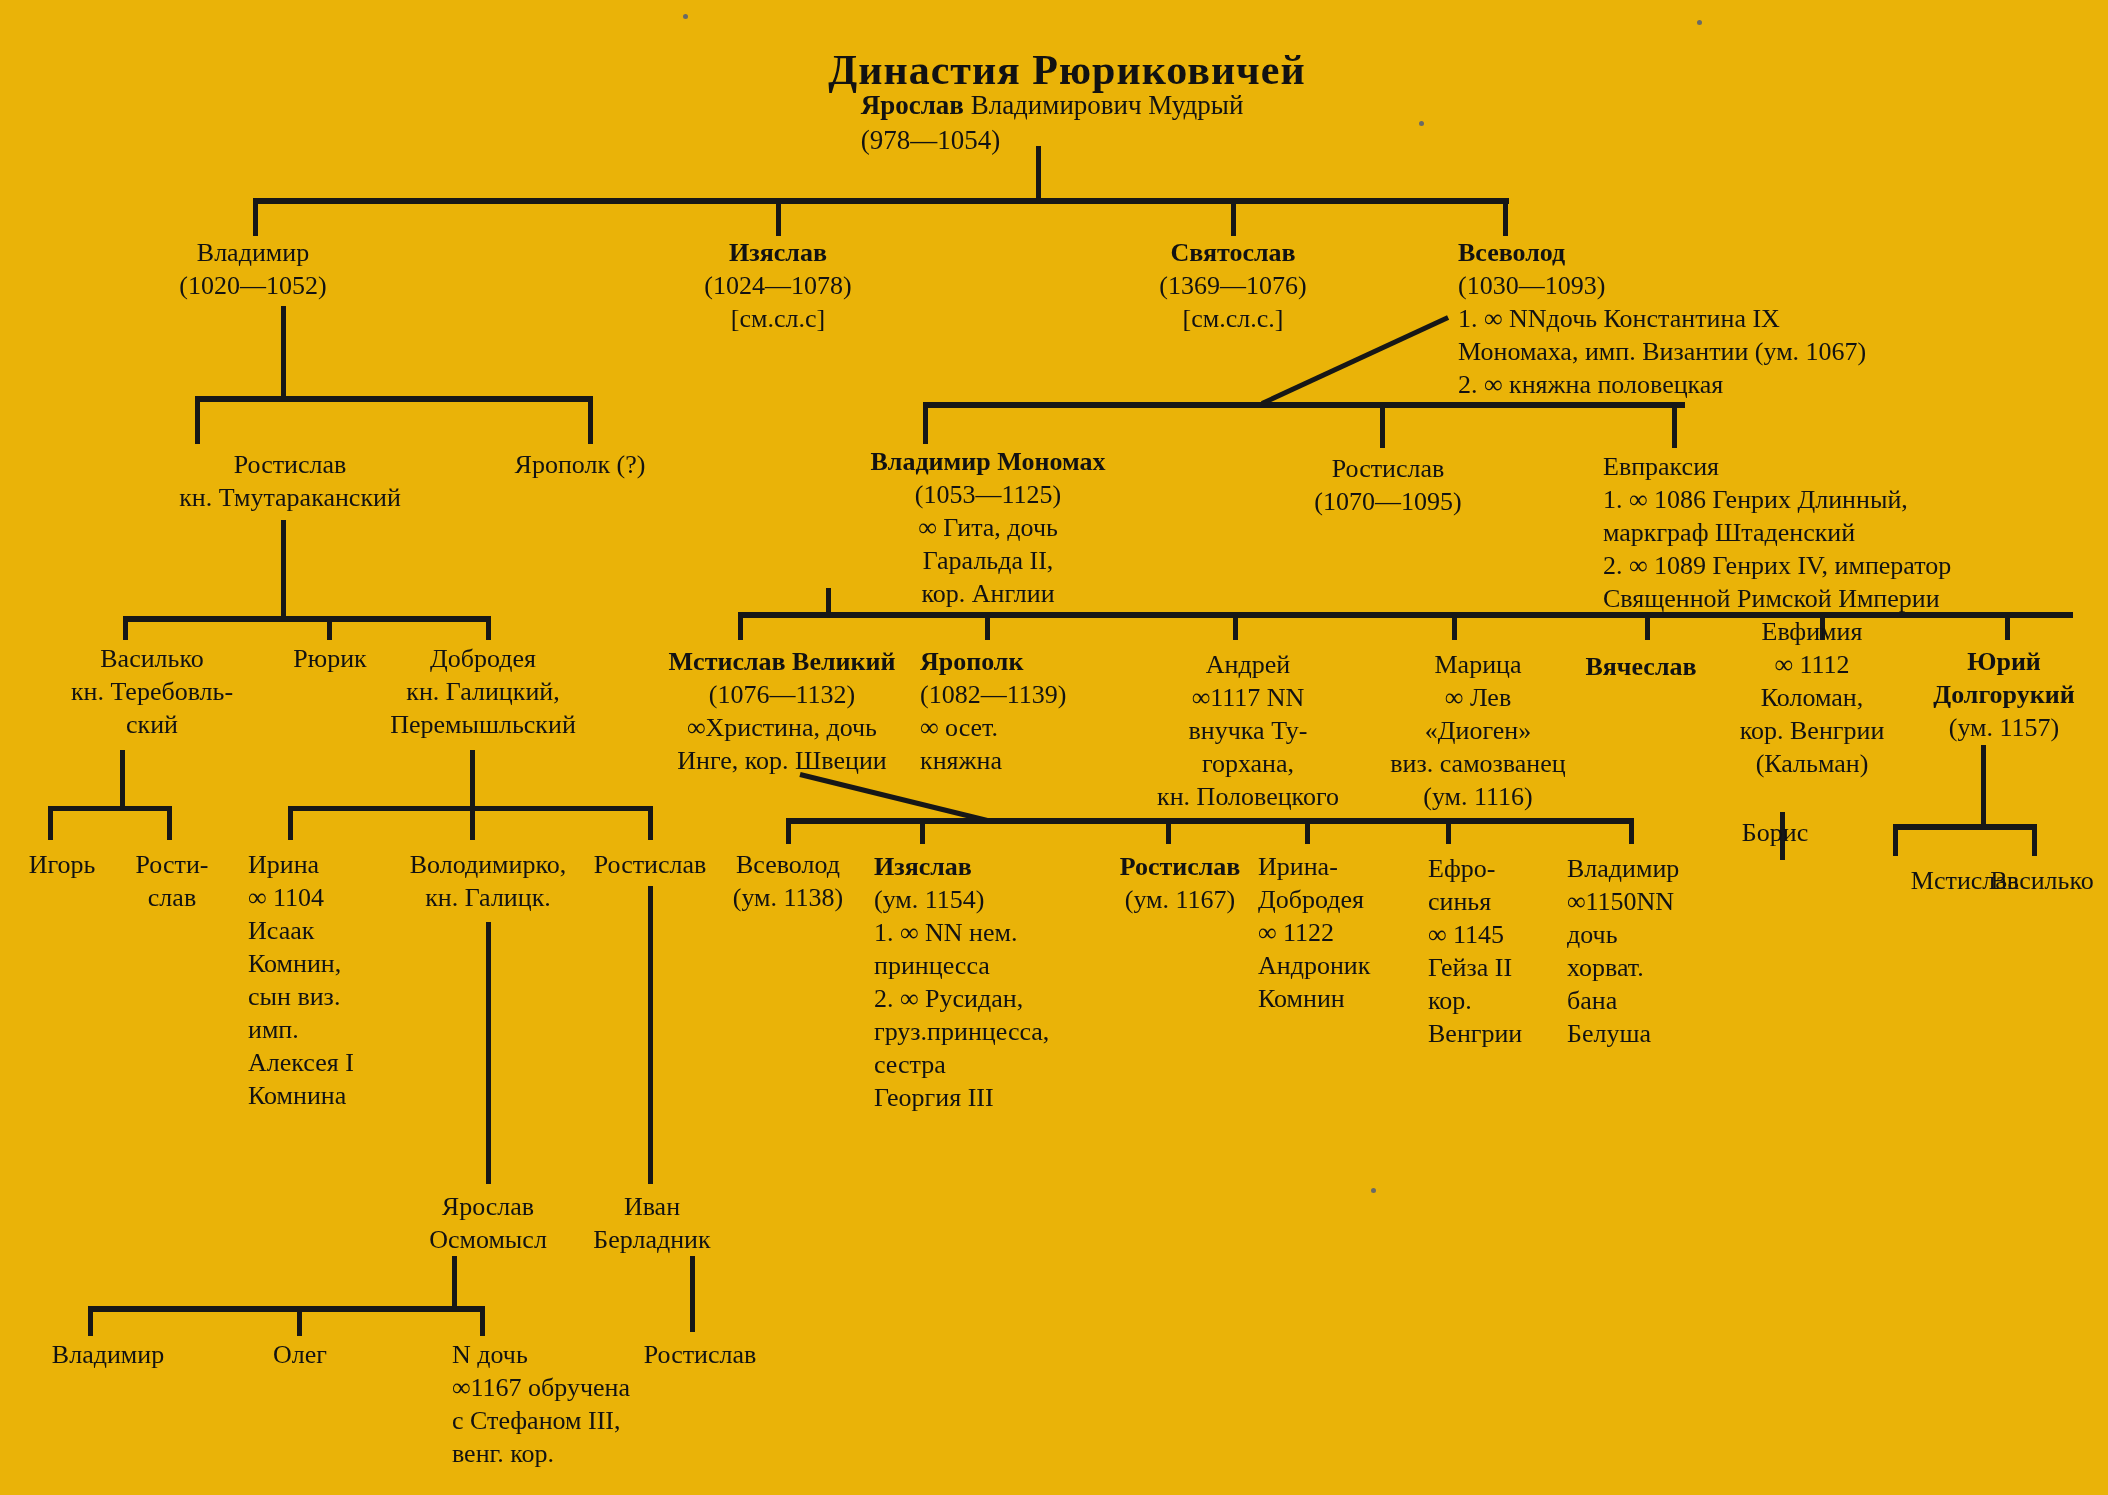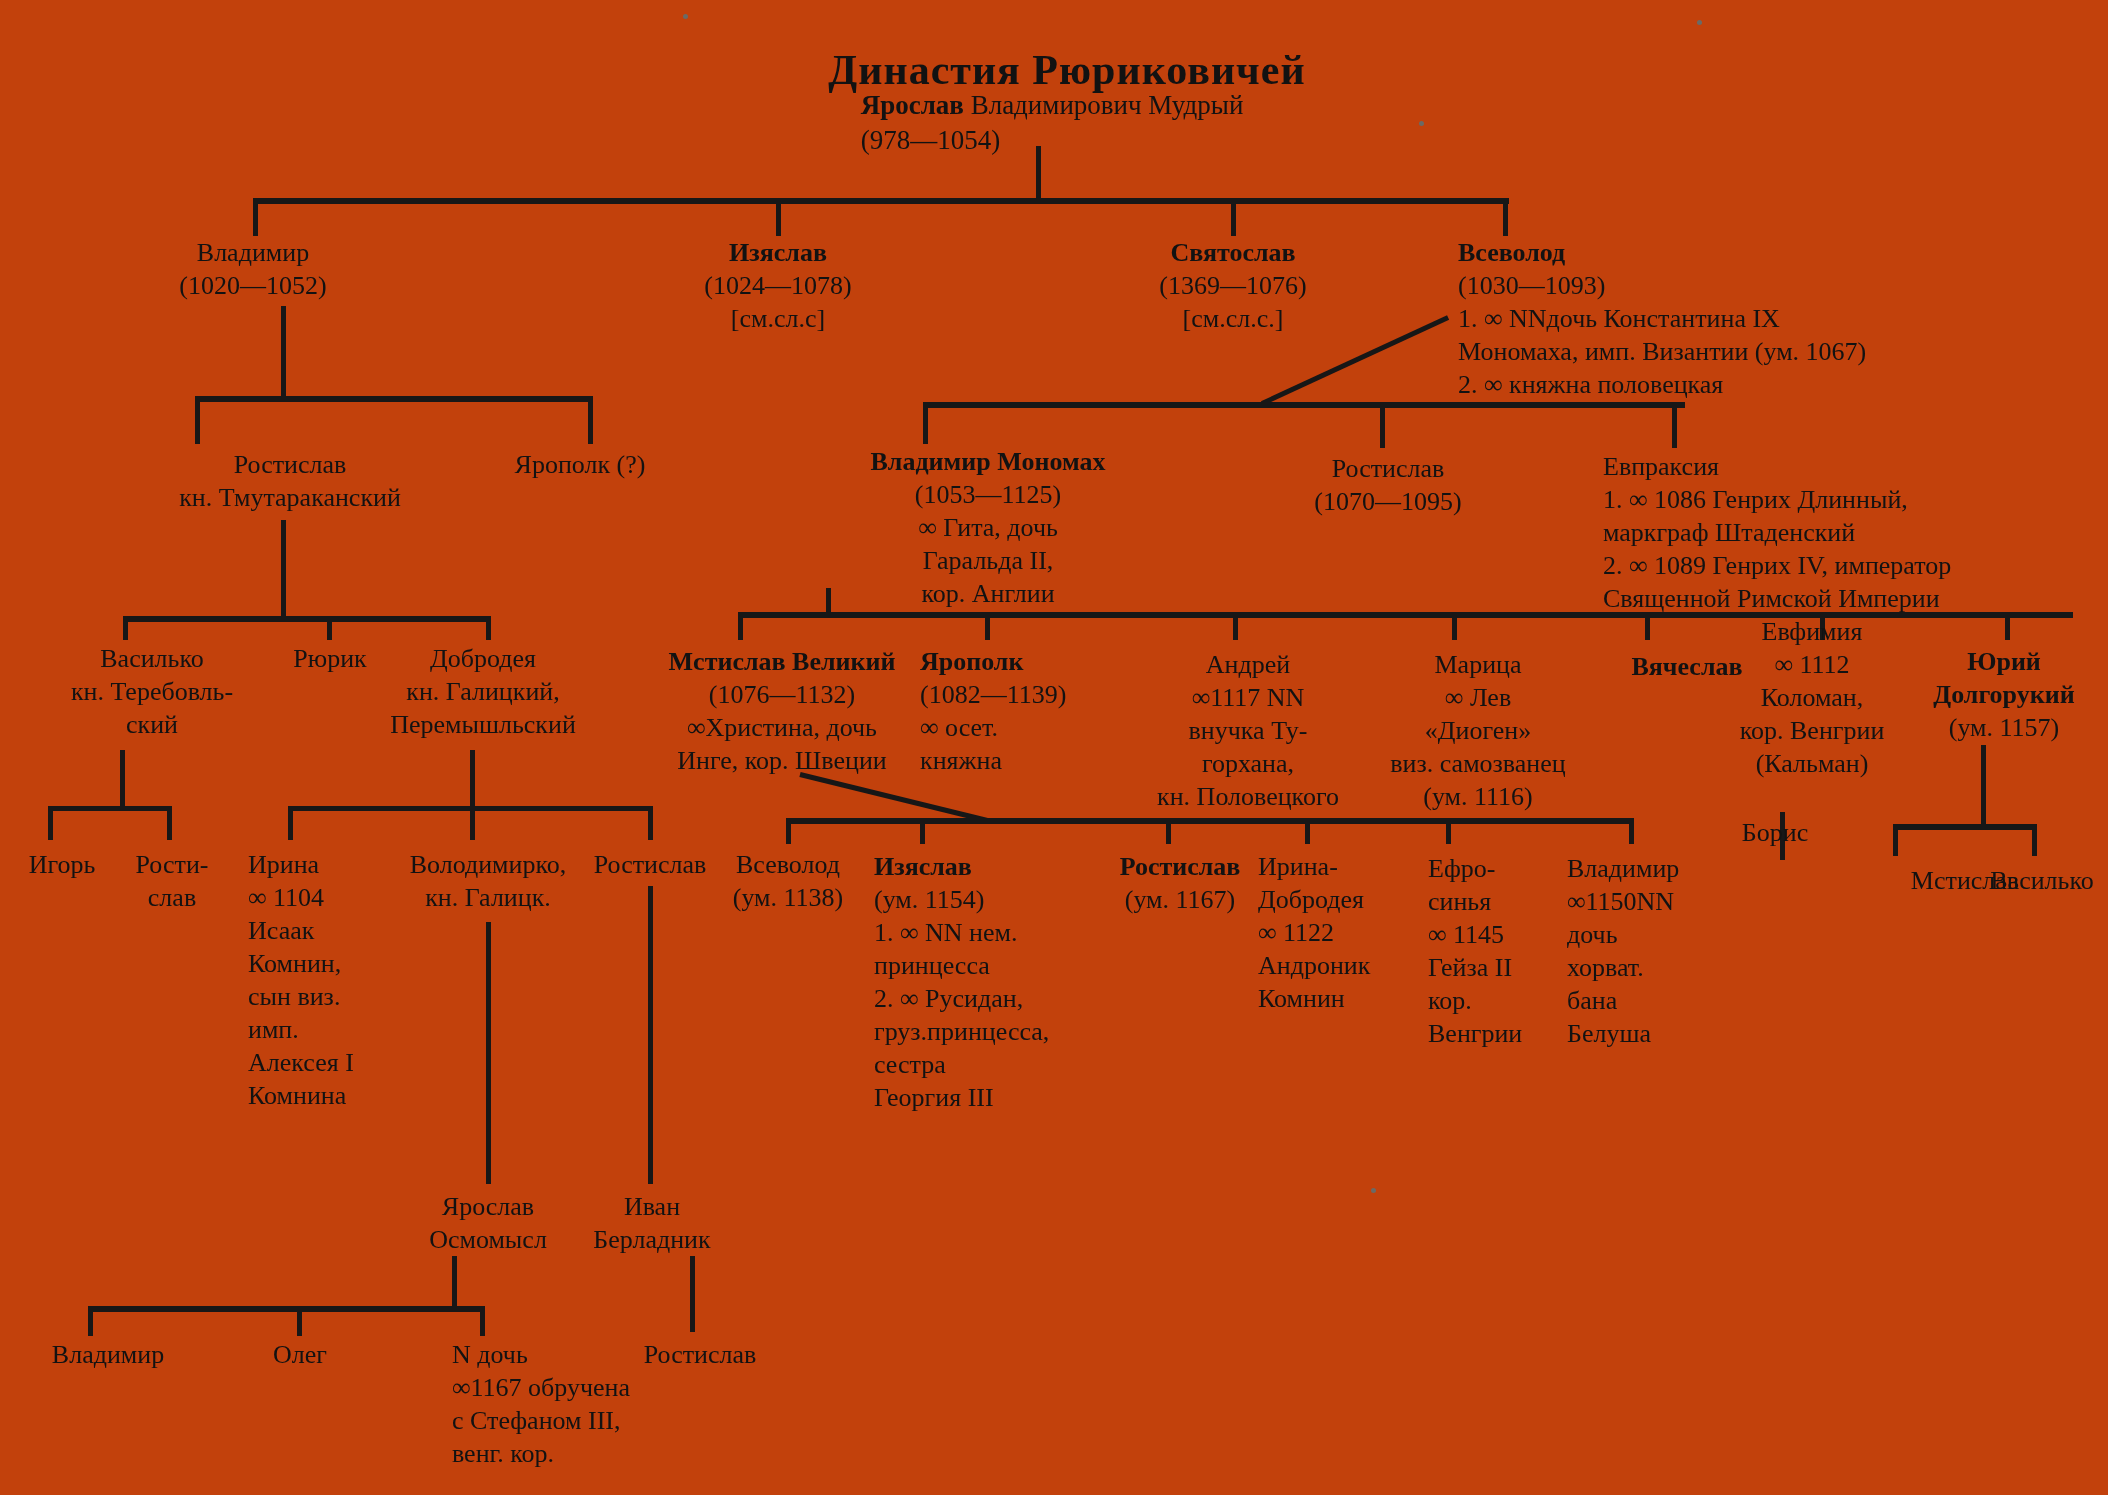--- a/index.html
+++ b/index.html
@@ -1,16 +1,16 @@
 <!DOCTYPE html>
 <html><head>
 <meta charset="utf-8">
 <style>
   html,body{margin:0;padding:0;background:#d8d8d4;}
-  .page{position:relative;width:2108px;height:1495px;background:#c2410c;
+  .page{position:relative;width:2108px;height:1495px;background:#eab308;
         font-family:"Liberation Serif","DejaVu Serif",serif;color:#121212;overflow:hidden;}
   .title{position:absolute;transform:translateX(-50%);font-weight:bold;font-size:42px;
          letter-spacing:1px;white-space:nowrap;}
   .root{position:absolute;transform:translateX(-50%);text-align:left;
         font-size:27px;line-height:35px;white-space:nowrap;}
   .root .bd{font-weight:bold;}
   .node{position:absolute;font-size:26px;line-height:33px;}
   .node.c{transform:translateX(-50%);text-align:center;}
   .node.l{text-align:left;}
   .node .nm,.node .dt{white-space:pre-line;}
@@ -232,21 +232,21 @@
 горхана,
 кн. Половецкого</div>
   </div>
   <div class="node c" style="left:1478px;top:648px">
     <div class="nm">Марица</div>
     <div class="dt">∞ Лев
 «Диоген»
 виз. самозванец
 (ум. 1116)</div>
   </div>
-  <div class="node c b" style="left:1687px;top:650px">
+  <div class="node c b" style="left:1641px;top:650px">
     <div class="nm">Вячеслав</div>
   </div>
   <div class="node c" style="left:1812px;top:615px">
     <div class="nm">Евфимия</div>
     <div class="dt">∞ 1112
 Коломан,
 кор. Венгрии
 (Кальман)</div>
   </div>
   <div class="node c b" style="left:2004px;top:645px">

